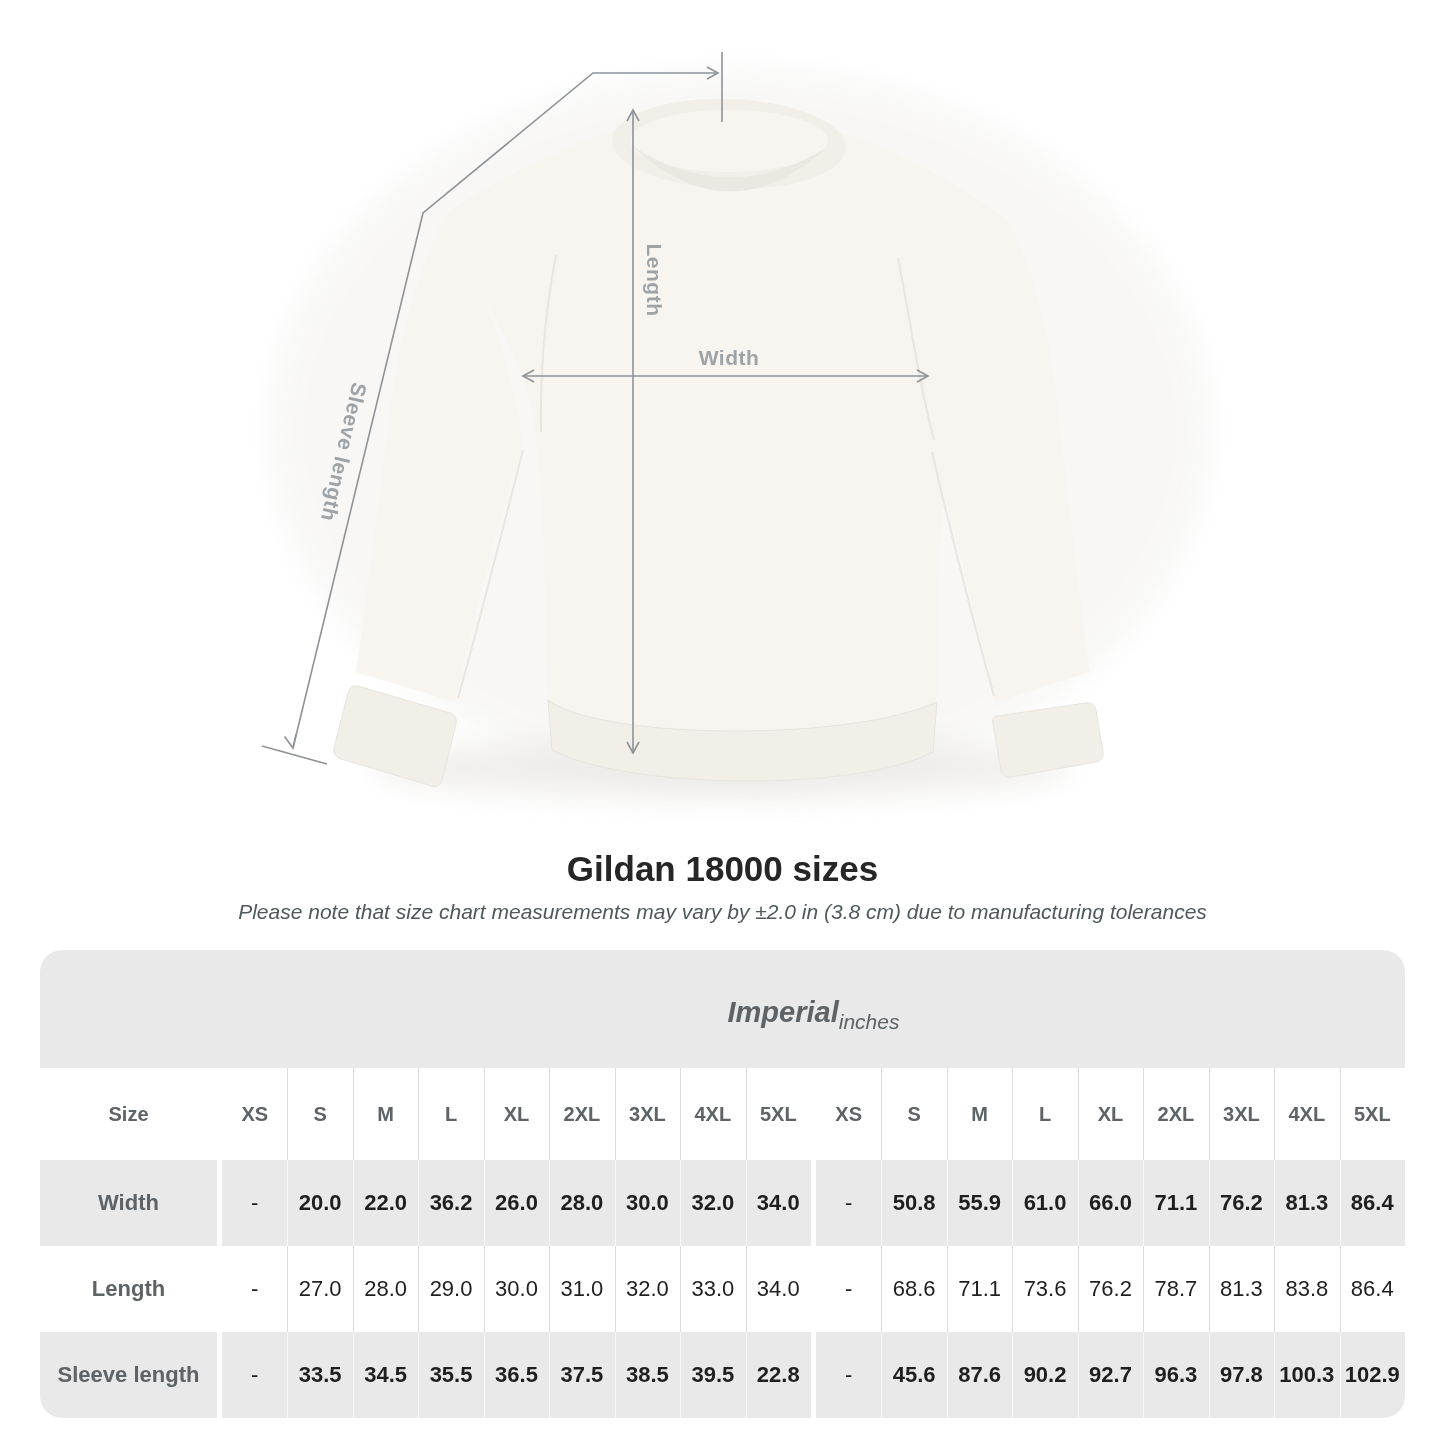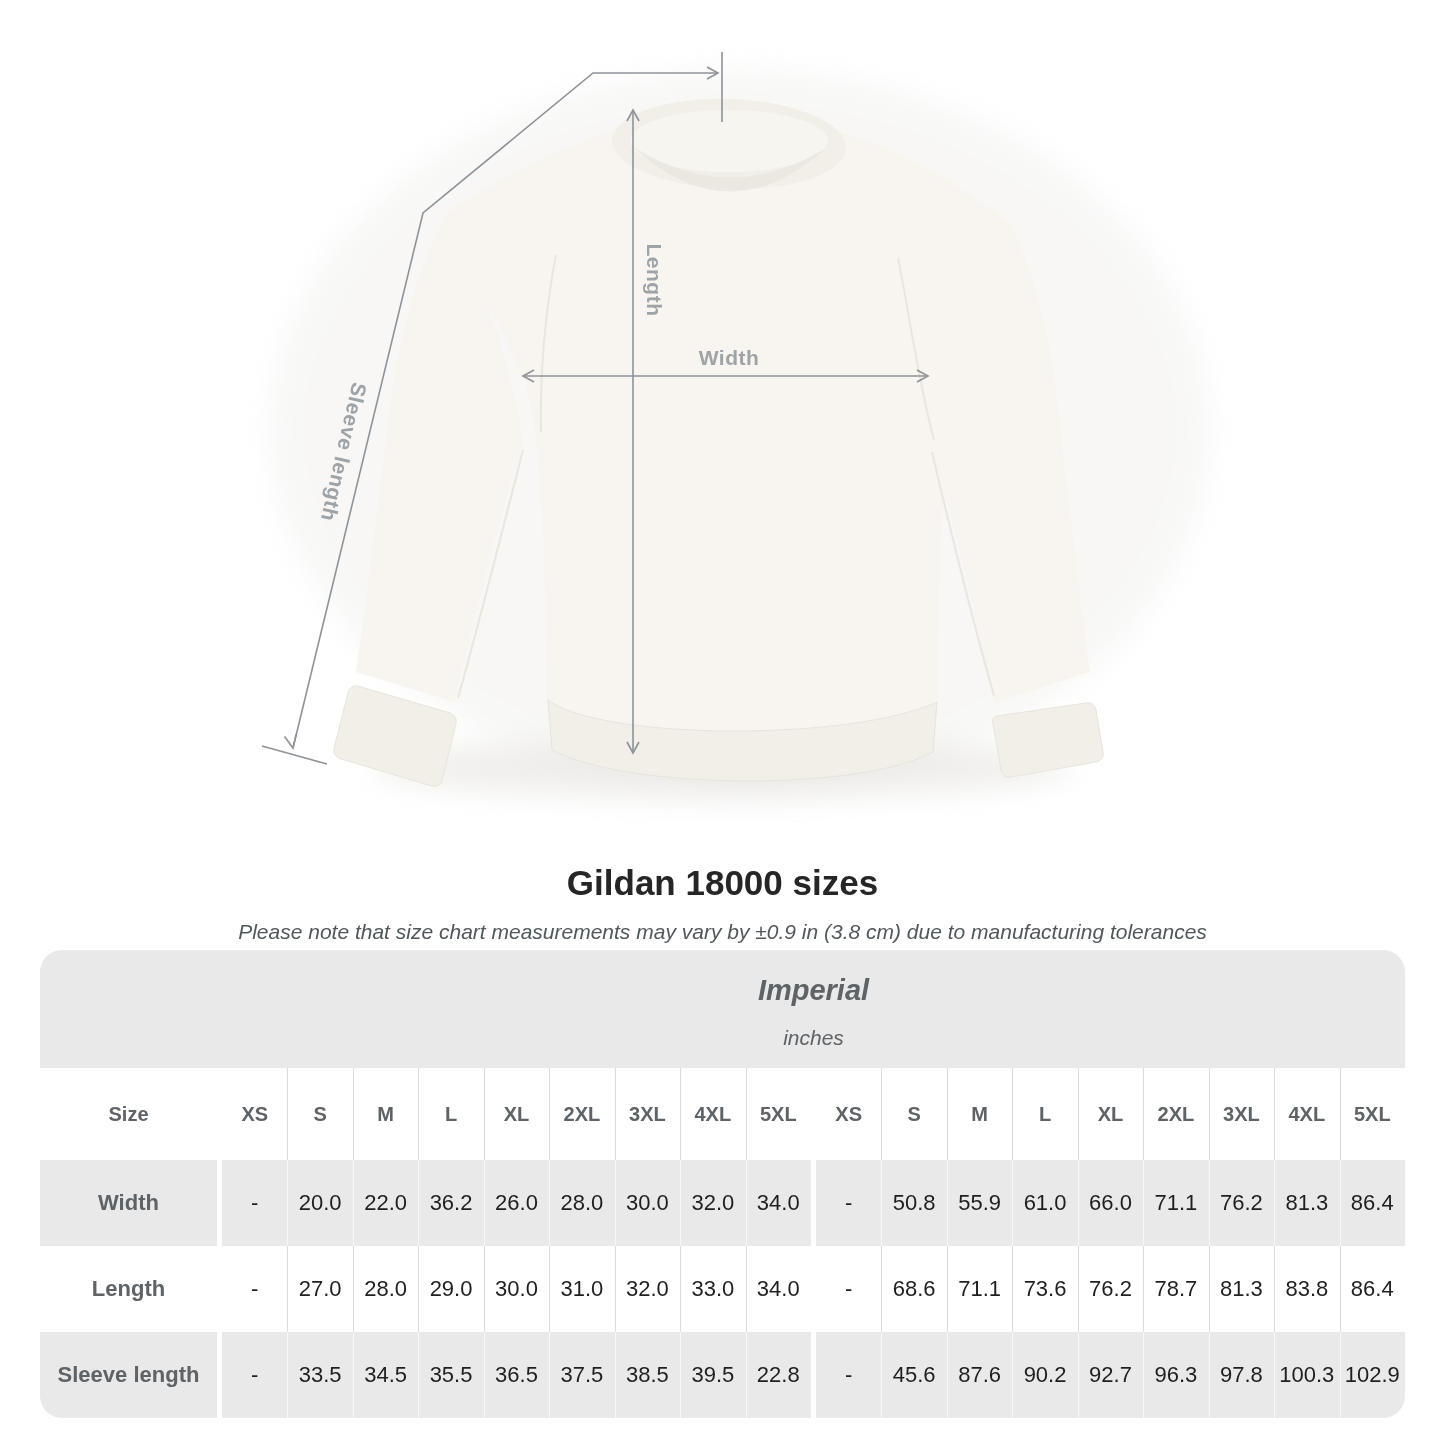--- a/index.html
+++ b/index.html
@@ -16,42 +16,42 @@
   .stage{
     position:relative;width:1445px;height:1445px;background:#fff;overflow:hidden;
     font-family:"Liberation Sans", sans-serif;
   }
   .diagram{position:absolute;left:0;top:0;}
   .diagram text{
     font-family:"Liberation Sans", sans-serif;
     font-weight:bold;font-size:21px;fill:var(--dlabel);letter-spacing:.5px;
   }
   .title-block{position:absolute;left:0;top:846px;width:1445px;text-align:center;}
-  .title-block h1{margin:16px;font-size:35px;line-height:42px;font-weight:bold;color:#262626;}
+  .title-block h1{margin:2px;font-size:35px;line-height:42px;font-weight:bold;color:#262626;}
   .title-block p{margin:10px 0 0 0;font-size:21px;font-style:italic;color:#50585b;}
   .size-table{
     position:absolute;left:40px;top:950px;width:1365px;
     border-radius:22px;overflow:hidden;background:#fff;
   }
   .band{display:flex;height:118px;background:var(--stripe);}
   .band-spacer{width:182px;flex:0 0 auto;}
-  .band-half{flex:1 1 0;display:flex;flex-direction:column;align-items:center;justify-content:center;padding-top:6px;}
+  .band-half{flex:1 1 0;display:flex;flex-direction:row;align-items:center;justify-content:center;padding-top:6px;}
   .band-title{font-size:29px;font-weight:bold;font-style:italic;color:var(--head);}
   .band-sub{font-size:21px;font-style:italic;color:var(--head);margin-top:19px;}
   .grid-row{
     display:grid;
     grid-template-columns:177px 5px repeat(9,1fr) 5px repeat(9,1fr);
   }
   .grid-row.head{height:92px;}
   .grid-row.data{height:86px;}
   .cell{display:flex;align-items:center;justify-content:center;background:#fff;}
   .sep{background:#fff;}
   .row-gray .cell{background:var(--stripe);}
   .row-white .cell.line{box-shadow:inset 1px 0 0 #dcdcdc;}
-  .row-gray .cell.line{box-shadow:inset 1px 0 0 #f7f7f6;}
+  .row-gray .cell.line{box-shadow:inset 1px 0 0 #f7f7f6;font-weight:bold;}
   .head .cell{font-size:20px;font-weight:bold;color:var(--head);}
   .data .cell.label{font-size:22px;font-weight:bold;color:var(--head);}
   .data .cell.val{font-size:22px;color:var(--val);}
 </style>
 </head>
 <body>
 
 <div class="stage">
 
   <svg class="diagram" width="1445" height="845" viewBox="0 0 1445 845">
@@ -121,21 +121,21 @@
       </g>
     </g>
 
     <text transform="translate(654,280) rotate(90)" text-anchor="middle" dominant-baseline="central">Length</text>
     <text x="729" y="365" text-anchor="middle">Width</text>
     <text transform="translate(344,452) rotate(103)" text-anchor="middle" dominant-baseline="central">Sleeve length</text>
   </svg>
 
   <div class="title-block">
     <h1>Gildan 18000 sizes</h1>
-    <p>Please note that size chart measurements may vary by ±0.9 in (3.8 cm) due to manufacturing tolerances</p>
+    <p>Please note that size chart measurements may vary by ±2.0 in (3.8 cm) due to manufacturing tolerances</p>
   </div>
 
   <div class="size-table">
     <div class="band">
       <div class="band-spacer"></div>
       <div class="band-half">
         <div class="band-title">Imperial</div>
         <div class="band-sub">inches</div>
       </div>
     </div>

